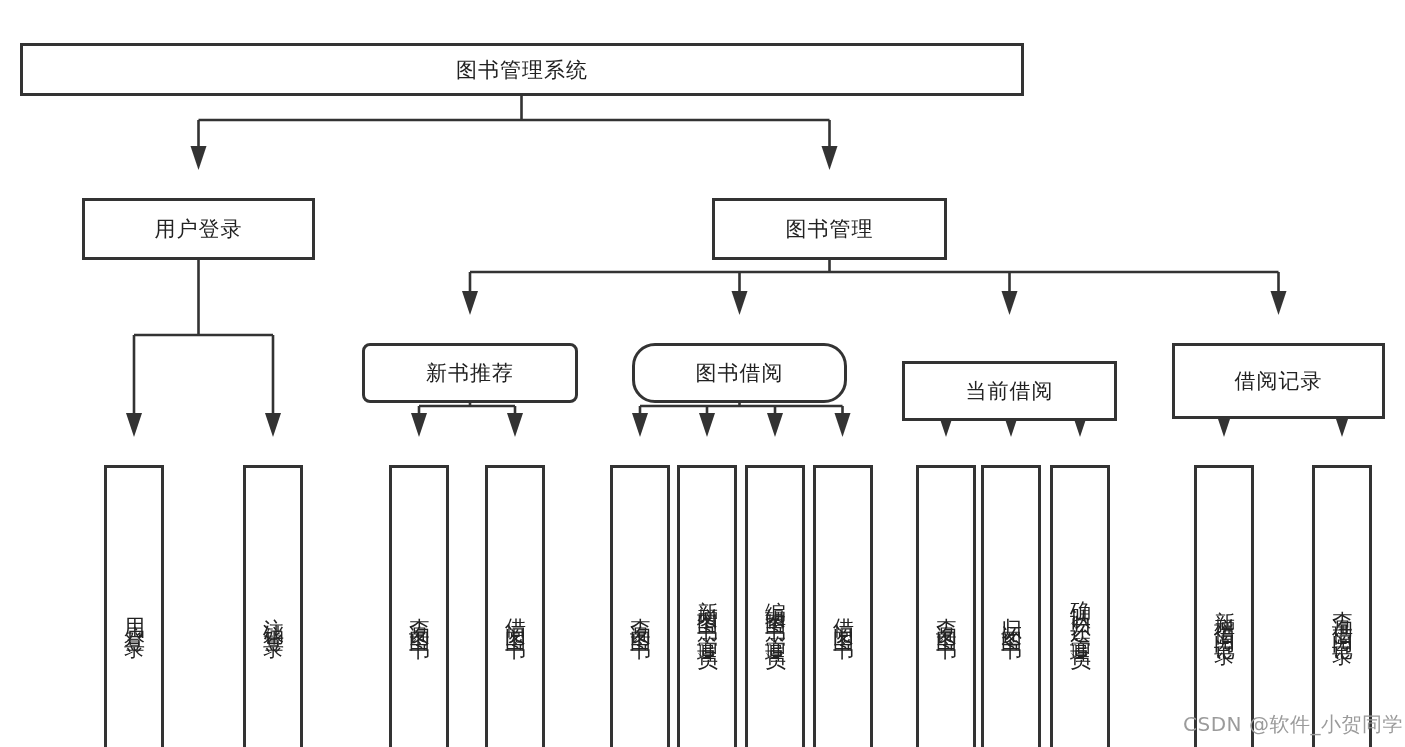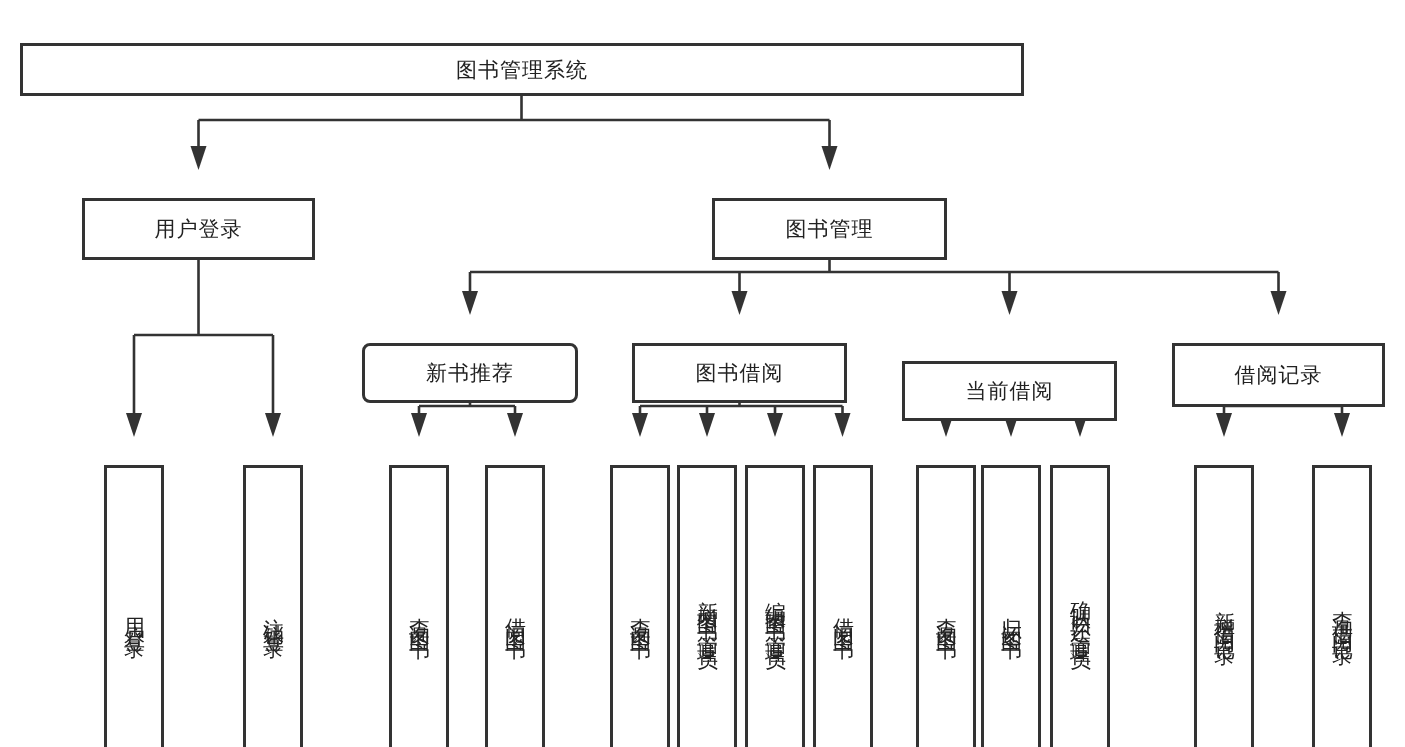--- a/index.html
+++ b/index.html
@@ -100,27 +100,27 @@
   <div class="node" style="left:82px; top:170px; width:233px; height:62px;">
     <span class="lbl">用户登录</span>
   </div>
   <div class="node" style="left:712px; top:170px; width:235px; height:62px;">
     <span class="lbl">图书管理</span>
   </div>
 
   <div class="node" style="left:362px; top:315px; width:216px; height:60px;border-radius:8px;">
     <span class="lbl">新书推荐</span>
   </div>
-  <div class="node" style="left:632px; top:315px; width:215px; height:60px;">
+  <div class="node" style="left:632px; top:315px; width:215px; height:60px;border-radius:23px;">
     <span class="lbl">图书借阅</span>
   </div>
   <div class="node" style="left:902px; top:333px; width:215px; height:60px;">
     <span class="lbl">当前借阅</span>
   </div>
-  <div class="node" style="left:1172px; top:315px; width:213px; height:64px;">
+  <div class="node" style="left:1172px; top:315px; width:213px; height:76px;">
     <span class="lbl">借阅记录</span>
   </div>
 
   <div class="node vert" style="left:104px; top:437px; width:60px; height:300px;">
     <span class="lbl">用户登录</span>
   </div>
   <div class="node vert" style="left:243px; top:437px; width:60px; height:300px;">
     <span class="lbl">注销登录</span>
   </div>
 
@@ -154,14 +154,15 @@
     <span class="lbl">确认归还（管理员）</span>
   </div>
 
   <div class="node vert" style="left:1194px; top:437px; width:60px; height:300px;">
     <span class="lbl">新增借阅记录</span>
   </div>
   <div class="node vert" style="left:1312px; top:437px; width:60px; height:300px;">
     <span class="lbl">查询借阅记录</span>
   </div>
 
+  <div class="watermark">CSDN @软件_小贺同学</div>
 
 </div>
 
 </body></html>

